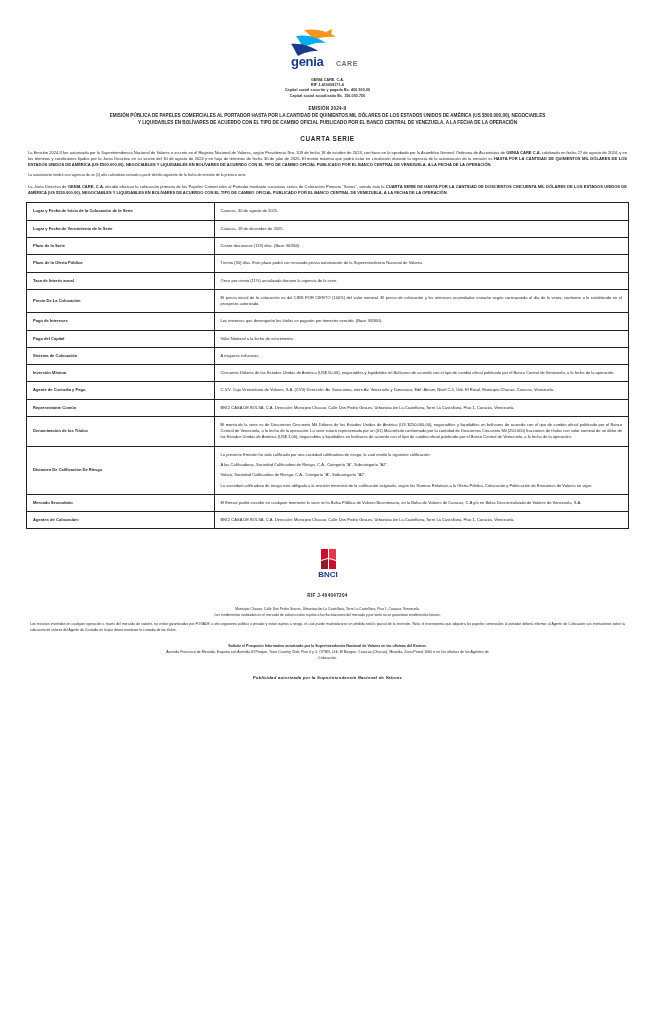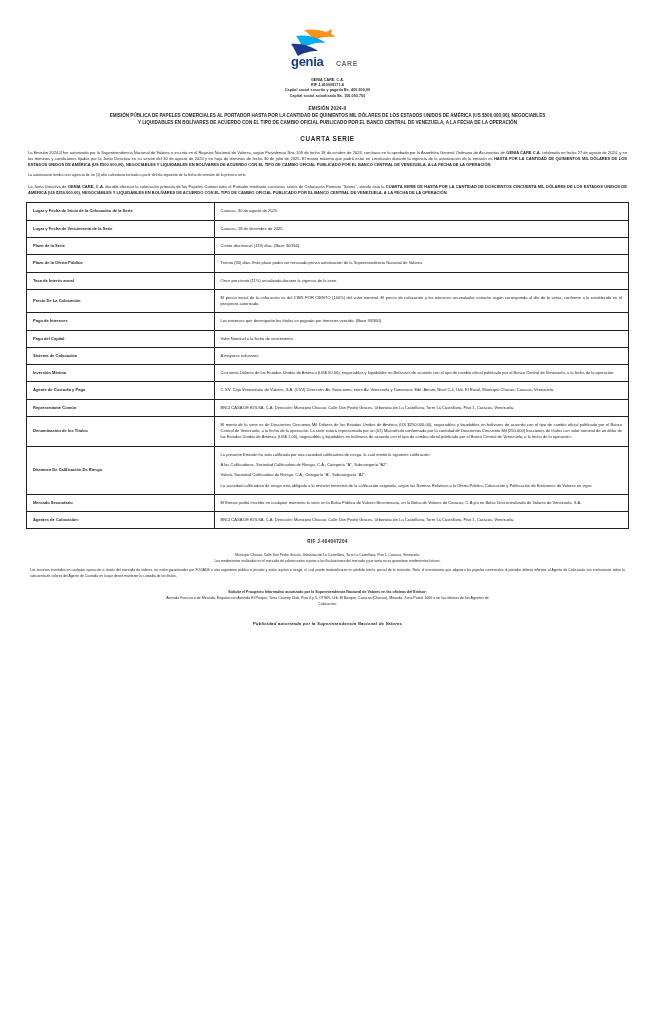--- a/index.html
+++ b/index.html
@@ -294,20 +294,31 @@
       </tr>
       <tr>
         <td class="label">Agentes de Colocación:</td>
         <td class="value">
             <p>BNCI CASA DE BOLSA, C.A. Dirección: Municipio Chacao, Calle Don Pedro Graces, Urbanización La Castellana, Torre La Castellana, Piso 1, Caracas, Venezuela.</p>
           </td>
       </tr>
     </tbody>
   </table>
 
+  <div class="bnci-wrap">
+    <div class="bnci">
+      <svg width="46" height="32" viewBox="0 0 46 32" xmlns="http://www.w3.org/2000/svg">
+        <polygon points="16,2 23,2 23,11 16,13" fill="#c8102e"></polygon>
+        <polygon points="24,2 31,2 31,13 24,11" fill="#e03a4e"></polygon>
+        <polygon points="16,14 23,12 23,22 16,22" fill="#8d1b2d"></polygon>
+        <polygon points="24,12 31,14 31,22 24,22" fill="#c8102e"></polygon>
+        <text x="23" y="30" text-anchor="middle" font-family="Liberation Sans, sans-serif" font-size="8" font-weight="bold" fill="#1b3a8c">BNCI</text>
+      </svg>
+    </div>
+  </div>
 
   <div class="rif">RIF J-404047204</div>
 
   <div class="foot-address">Municipio Chacao, Calle Don Pedro Graces, Urbanización La Castellana, Torre La Castellana, Piso 1, Caracas, Venezuela.</div>
   <div class="foot-center">Los rendimientos realizados en el mercado de valores están sujetos a las fluctuaciones del mercado y por tanto no se garantizan rendimientos futuros.</div>
   <div class="foot-note">Los recursos invertidos en cualquier operación a través del mercado de valores, no están garantizados por FOGADE u otro organismo público o privado y están sujetos a riesgo, el cual puede materializarse en pérdida total o parcial de la inversión. Nota: el inversionista que adquiera los papeles comerciales al portador deberá informar al Agente de Colocación sus instituciones sobre la subcuenta de valores del Agente de Custodia en la que desee mantener la custodia de los títulos.</div>
 
   <div class="foot-solicite">
     <div><b>Solicite el Prospecto Informativo autorizado por la Superintendencia Nacional de Valores en las oficinas del Emisor:</b></div>
     <div>Avenida Francisco de Miranda, Esquina con Avenida El Parque, Torre Country Club, Piso 4 y 5, OTSIN, Urb. El Bosque, Caracas (Chacao), Miranda, Zona Postal 1060 o en las oficinas de los Agentes de</div>

